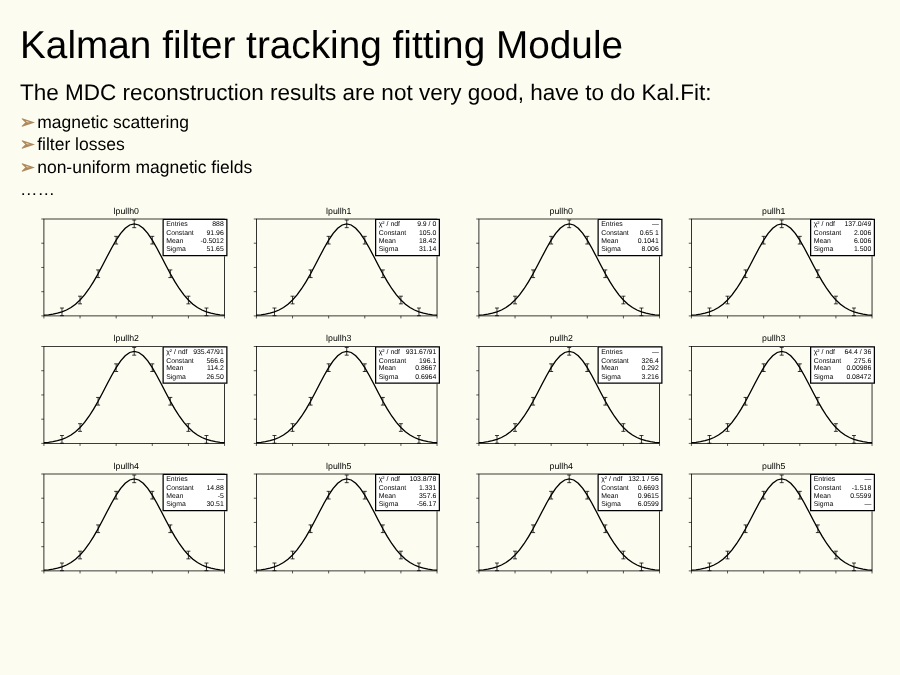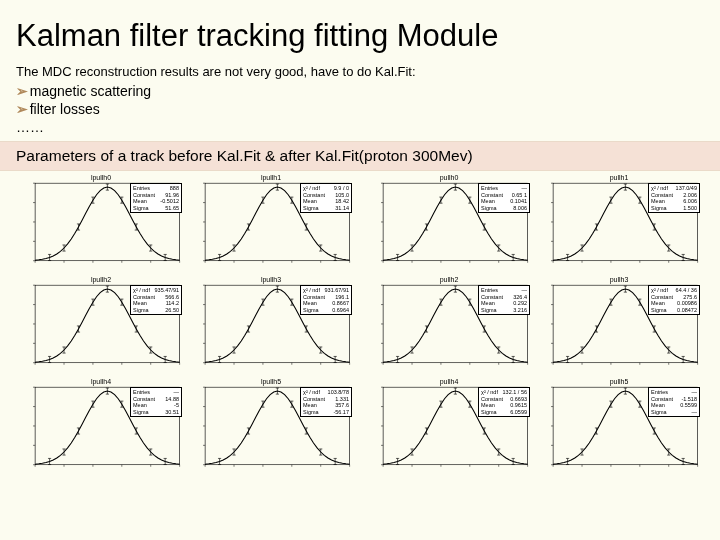--- a/index.html
+++ b/index.html
@@ -1,18 +1,18 @@
 <!DOCTYPE html>
 <html><head>
 <meta charset="utf-8">
 <style>
   html,body{margin:0;padding:0;width:720px;height:540px;background:#fcfcf0;font-family:Arial,Helvetica,sans-serif;color:#000;overflow:hidden}
   .slide{width:720px;height:456px;box-sizing:border-box;padding:18px 16px 0 16px;position:relative}
   h1{margin:0 0 10px 0;font-size:31px;font-weight:400;letter-spacing:0px}
-  .intro{font-size:13px;margin-bottom:4px}
+  .intro{font-size:18px;margin-bottom:4px}
   .bullet{font-size:14px;margin:2px 0}
   .bullet .arrow{color:#b0895b;font-weight:bold;margin-right:2px}
   .dots{font-size:14px;margin:2px 0 6px 0}
   .band{background:#f5e1d6;margin:0 -16px;padding:5px 16px;font-size:15.5px;border-top:1px solid #eadac9;border-bottom:1px solid #eadac9}
   .grid-wrap{display:flex;gap:0;margin-top:2px}
   .col{flex:1;display:grid;grid-template-columns:1fr 1fr;grid-auto-rows:102px;gap:0}
   .col.left{margin-right:8px}
   .panel{position:relative;border:none;background:transparent}
   .panel svg{width:100%;height:100%;display:block}
   .ptitle{position:absolute;top:1px;left:50%;transform:translateX(-50%);font-size:7px}
@@ -24,22 +24,22 @@
   .errbar{stroke:#000;stroke-width:0.6}
 </style>
 </head>
 <body>
 
 <div class="slide">
   <h1>Kalman filter tracking fitting Module</h1>
   <div class="intro">The MDC reconstruction results are not very good, have to do Kal.Fit:</div>
   <div class="bullet"><span class="arrow">➢</span><span>magnetic scattering</span></div>
   <div class="bullet"><span class="arrow">➢</span><span>filter losses</span></div>
+  <div class="bullet"><span class="arrow">➢</span><span>non-uniform magnetic fields</span></div>
   <div class="dots">……</div>
-  <div class="band">Parameters of a track before Kal.Fit  &amp; after Kal.Fit(proton 300Mev)</div>
 
   <div class="grid-wrap">
     <div class="col left" id="col-left">
         <div class="panel">
           <svg viewBox="0 0 160 100" preserveAspectRatio="none">
     <rect x="18" y="10" width="136" height="76" class="axis"></rect>
     <line class="tick" x1="18" y1="86" x2="18" y2="88"></line>
             <line class="tick" x1="45.2" y1="86" x2="45.2" y2="88"></line>
             <line class="tick" x1="72.4" y1="86" x2="72.4" y2="88"></line>
             <line class="tick" x1="99.6" y1="86" x2="99.6" y2="88"></line>

